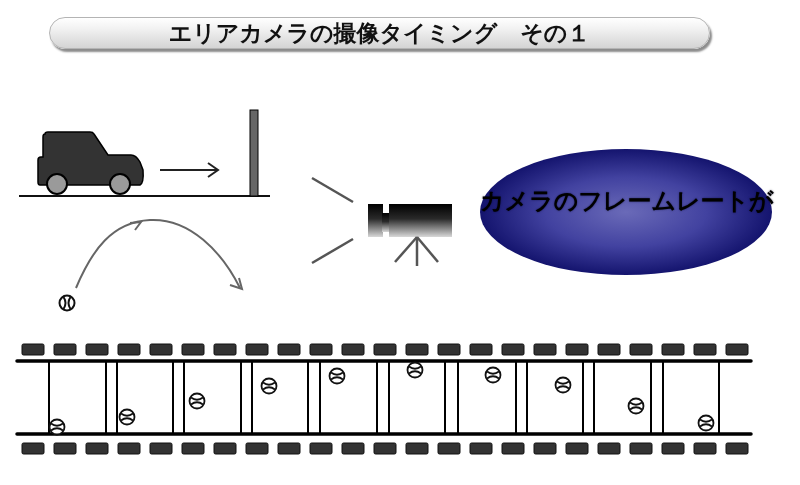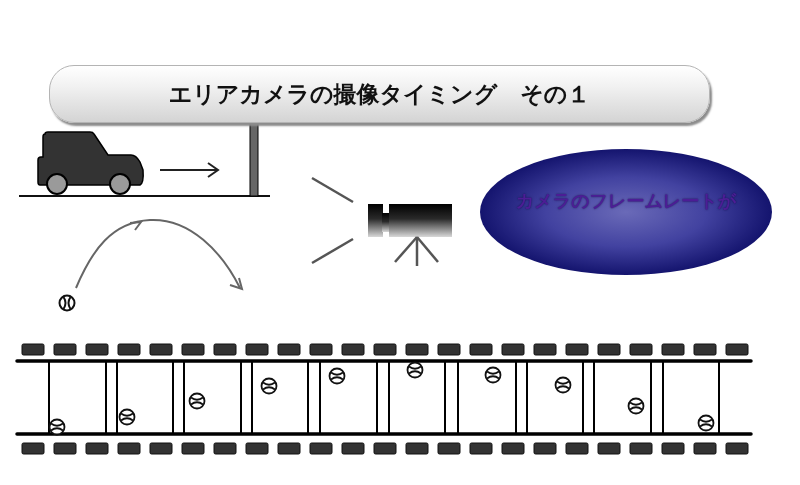--- a/index.html
+++ b/index.html
@@ -1,34 +1,34 @@
 <!DOCTYPE html>
 <html><head>
 <meta charset="utf-8">
 <style>
   html, body { margin: 0; padding: 0; background: #ffffff; }
   body { width: 800px; height: 485px; overflow: hidden; position: relative;
          font-family: "DejaVu Sans", "Liberation Sans", sans-serif; }
   #canvas { position: absolute; left: 0; top: 0; width: 800px; height: 485px; }
   .title-pill {
-    position: absolute; left: 49px; top: 17px; width: 661px; height: 58px;
+    position: absolute; left: 49px; top: 17px; width: 661px; height: 32px;
     border-radius: 25px; box-sizing: border-box;
     border: 1px solid #b4b4b4;
     background: linear-gradient(to bottom, #ffffff 0%, #f2f2f2 35%, #d4d4d4 100%);
     box-shadow: 2px 3px 2px #8c8c8c;
-    display: flex; align-items: center; justify-content: center; margin-top: 48px;
+    display: flex; align-items: center; justify-content: center;
   }
   .title-text {
     font-size: 23px; font-weight: bold; color: #111111;
     white-space: pre; letter-spacing: 0px;
   }
   .callout-text {
     position: absolute; left: 480px; top: 188px; width: 292px;
-    text-align: center; color: #4c1d95; font-weight: bold;
-    font-size: 18px; line-height: 26px;
+    text-align: center; color: #000000; font-weight: bold;
+    font-size: 24px; line-height: 26px;
     text-shadow: 0 0 2px rgba(0,0,40,0.6);
   }
   .callout-line { display: block; white-space: nowrap; }
 </style>
 </head>
 <body>
 
 <svg id="canvas" width="800" height="485" viewBox="0 0 800 485" xmlns="http://www.w3.org/2000/svg">
   <defs>
     <radialGradient id="calloutGrad" cx="50%" cy="50%" r="50%">

